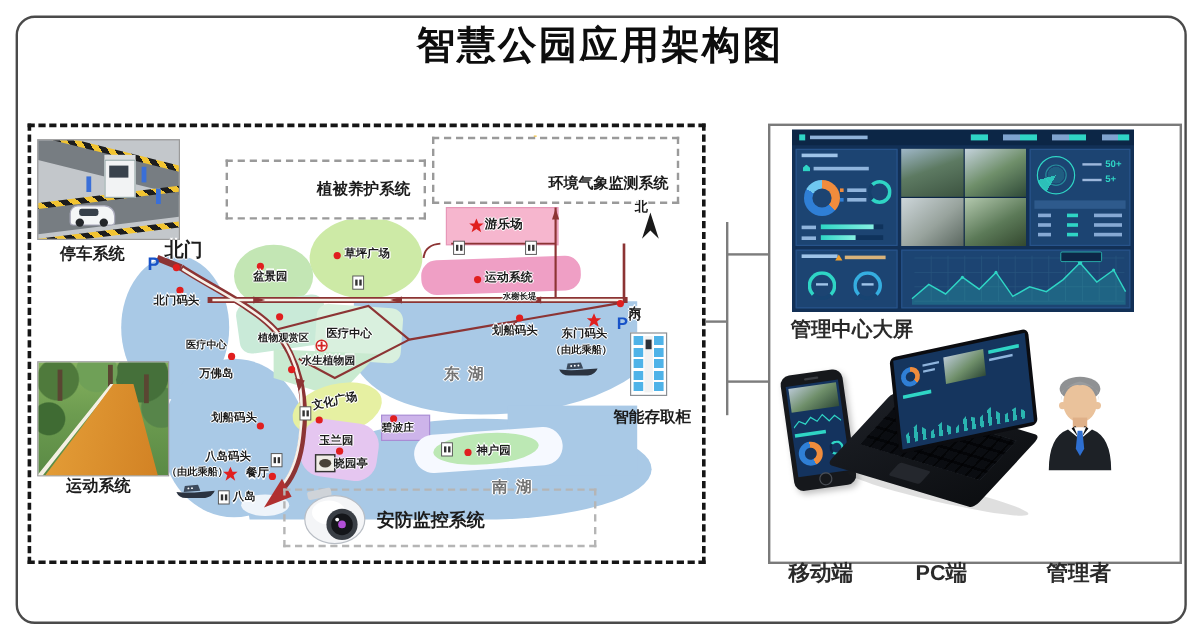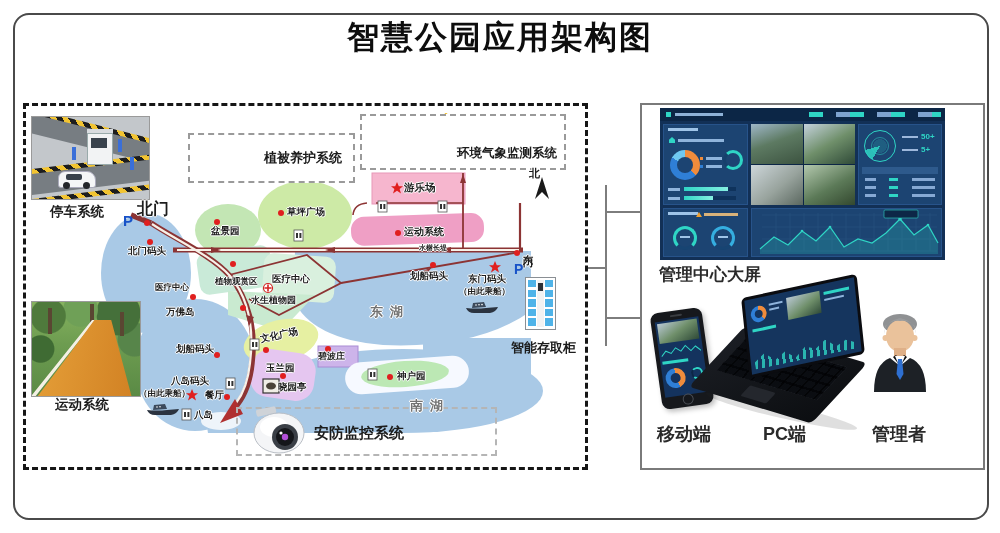--- a/index.html
+++ b/index.html
@@ -123,21 +123,21 @@
   .ls-in i{position:absolute;background:#8fb4dc;}
   .ls-donut{position:absolute;left:5px;top:8px;width:16px;height:16px;border-radius:50%;background:conic-gradient(#f08c3c 0 140deg,#2f7fd6 140deg 360deg);}
   .ls-donut::after{content:'';position:absolute;inset:4px;border-radius:50%;background:#15355e;}
   .ls-thumb{position:absolute;left:42px;top:6px;width:34px;height:22px;background:linear-gradient(150deg,#b9c8d4,#6f8f6a 55%,#2f4a38);}
   .ls-chip{position:absolute;left:5px;top:30px;width:24px;height:3px;background:#2fd5c5;}
   .ls-bars{position:absolute;left:4px;bottom:4px;width:104px;height:18px;
            background:repeating-linear-gradient(90deg,rgba(47,213,197,.8) 0 3px,transparent 3px 7px);
            clip-path:polygon(0 60%,10% 20%,20% 70%,30% 35%,40% 80%,50% 30%,60% 55%,70% 15%,80% 65%,90% 40%,100% 70%,100% 100%,0 100%);}
   
   .person{position:absolute;left:868px;top:312px;width:64px;height:80px;}
-  .dev-label{position:absolute;font-size:18px;font-weight:600;color:#2a2a2a;white-space:nowrap;}
+  .dev-label{position:absolute;font-size:18px;font-weight:600;color:#2a2a2a;white-space:nowrap;margin-top:43px;}
 </style>
 </head>
 <body>
 
 <div class="stage">
   <div class="frame"></div>
   <h1 class="title">智慧公园应用架构图</h1>
 
   <div class="park-box"></div>
 

